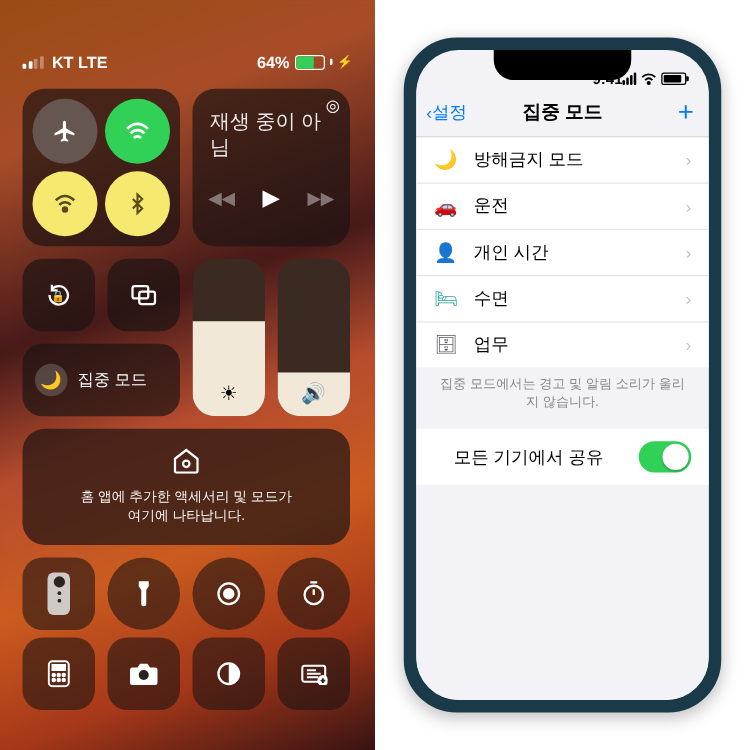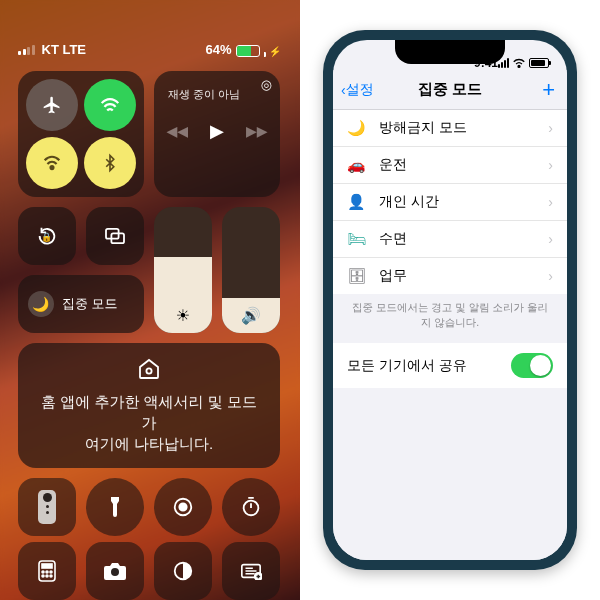--- a/index.html
+++ b/index.html
@@ -9,37 +9,37 @@
   .left { width: 300px; height: 600px; position: relative;
     background: linear-gradient(160deg,#a25015 0%, #b0502a 18%, #4a1a1a 40%, #c05030 55%, #d56020 70%, #ae3a1a 85%, #3a1414 100%);
   }
   .left::before { content:""; position:absolute; inset:0; backdrop-filter: blur(2px); background: rgba(20,10,10,.05);}
   .cc { position: relative; padding: 22px 18px 12px 18px; width: 100%; height: 100%; }
   .status-row { display:flex; justify-content:space-between; align-items:center; color:#fff; font-size:13px; font-weight:600; margin-top:20px; }
   .sig { display:flex; align-items:flex-end; gap:1.5px; margin-right:4px;}
   .sig span{ width:3px; background:#fff; border-radius:1px;}
   .sig span:nth-child(1){height:4px}.sig span:nth-child(2){height:6px}.sig span:nth-child(3){height:8px;background:rgba(255,255,255,.35)}.sig span:nth-child(4){height:10px;background:rgba(255,255,255,.35)}
   .status-left{display:flex;align-items:center;gap:3px}
-  .battery{display:flex;align-items:flex-end;gap:4px}
+  .battery{display:flex;align-items:center;gap:4px}
   .batt-body{ width:24px; height:12px; border:1px solid #fff; border-radius:3px; position:relative; overflow:hidden;}
   .batt-fill{ position:absolute; left:0; top:0; bottom:0; width:64%; background:#31d158;}
   .batt-tip{ width:2px; height:5px; background:#fff; border-radius:0 1px 1px 0;}
   .bolt{ color:#fff; font-size:10px;}
 
   .row { display:flex; gap:10px; margin-top:14px;}
   .card { background: rgba(30,20,18,.7); border-radius:18px; position:relative;}
   .conn { width:126px; height:126px; display:grid; grid-template:1fr 1fr / 1fr 1fr; padding:8px; gap:6px;}
   .circ { width:100%; height:100%; border-radius:50%; display:flex; align-items:center; justify-content:center; color:#fff; font-size:20px;}
   .c-gray{ background: rgba(110,100,95,.8); }
   .c-green{ background:#31d158; }
   .c-yellow{ background:#f5e96f; color:#5a4a1a; }
 
   .media { width:126px; height:126px; padding:10px; color:#fff;}
   .air-ic { position:absolute; right:8px; top:6px; font-size:13px; opacity:.95;}
-  .media-title{ font-size:11px; opacity:.9; margin-top:6px; margin-left:4px; margin-bottom:18px;}
+  .media-title{ font-size:16px; opacity:.9; margin-top:6px; margin-left:4px; margin-bottom:18px;}
   .media-ctrl{ display:flex; justify-content:center; gap:22px; align-items:center;}
   .media-ctrl .b{ color:#fff; font-size:18px;}
   .media-ctrl .dim{ opacity:.4; font-size:14px;}
 
   .row2 { display:flex; gap:10px; margin-top:10px; align-items:flex-start;}
   .mini-col { width:126px; display:flex; flex-direction:column; gap:10px;}
   .mini-row{ display:flex; gap:10px;}
   .sq{ width:58px; height:58px; border-radius:16px; background:rgba(30,20,18,.7); display:flex; align-items:center; justify-content:center; color:#fff; font-size:20px;}
   .focus-pill{ width:126px; height:58px; border-radius:16px; background:rgba(30,20,18,.7); display:flex; align-items:center; gap:8px; padding:0 10px; color:#fff; font-size:13px;}
   .focus-pill .moon{ width:26px;height:26px;border-radius:50%;background:rgba(110,100,95,.6);display:flex;align-items:center;justify-content:center;font-size:14px;}
@@ -48,21 +48,21 @@
   .s-back{ position:absolute; inset:0;}
   .s-bright .s-back{ background:#3a2a22;}
   .s-bright::after{ content:""; position:absolute; left:0; right:0; bottom:0; height:60%; background:#f2e8d8;}
   .s-vol .s-back{ background:#3a2a22;}
   .s-vol::after{ content:""; position:absolute; left:0; right:0; bottom:0; height:28%; background:#f2e8d8;}
   .s-icon{ position:absolute; bottom:8px; left:0; right:0; text-align:center; color:#000; font-size:16px; z-index:2;}
   .s-vol .s-icon{ color:#000;}
 
   .home-card{ width:262px; padding:14px 18px; text-align:center; color:#fff; margin-top:10px;}
   .home-ic{ font-size:22px; display:block; margin-bottom:6px;}
-  .home-msg{ font-size:15px; line-height:1.4; opacity:.95;}
+  .home-msg{ font-size:11px; line-height:1.4; opacity:.95;}
   .home-link{ color:#2c6dd9; font-size:11px; margin-top:4px; display:block;}
 
   .icon-row{ display:flex; gap:10px; margin-top:10px;}
   .ibtn{ width:58px; height:58px; border-radius:50%; background:rgba(30,20,18,.6); display:flex; align-items:center;justify-content:center; color:#fff; font-size:20px;}
   .ibtn.sq2{ border-radius:16px;}
 
   .remote{ width:58px;height:58px;border-radius:16px;background:rgba(30,20,18,.6);display:flex;align-items:center;justify-content:center;}
   .remote-shape{ width:18px;height:34px;border-radius:5px;background:#cfcac6;display:flex;flex-direction:column;align-items:center; gap:3px; padding-top:3px;}
   .remote-shape span{width:9px;height:9px;border-radius:50%;background:#2a2320}
   .remote-shape b{width:3px;height:3px;border-radius:50%;background:#2a2320}
@@ -86,21 +86,21 @@
   .nav-plus{ position:absolute; right:12px; color:#007aff; font-size:22px; font-weight:300;}
 
   .content{ position:absolute; top:70px; left:0; right:0; bottom:0; background:#f2f2f7; overflow:hidden;}
   .group{ background:#fff; margin:0;}
   .cell{ display:flex; align-items:center; padding:9px 14px; border-bottom:.5px solid rgba(0,0,0,.1); font-size:14px;}
   .cell:last-child{border-bottom:none}
   .cell .ic{ width:20px; text-align:center; margin-right:12px; font-size:15px;}
   .cell .chev{ margin-left:auto; color:#c5c5c8; font-size:14px;}
   .footer{ font-size:10.5px; color:#8a8a8e; padding:6px 14px 14px; line-height:1.4;text-align:center;}
   .group2{ background:#fff;}
-  .switch-row{ display:flex; align-items:center; padding:10px 14px; font-size:14px;}
+  .switch-row{ display:flex; align-items:center; padding:10px 14px; font-size:14px;margin-left:16px;}
   .switch{ margin-left:auto; width:42px; height:25px; background:#31d158; border-radius:20px; position:relative;}
   .switch::after{ content:""; position:absolute; right:2px; top:2px; width:21px; height:21px; background:#fff; border-radius:50%; box-shadow:0 1px 2px rgba(0,0,0,.3);}
 
   
   svg{display:block}
 </style>
 </head>
 <body>
 
 <div class="left">

